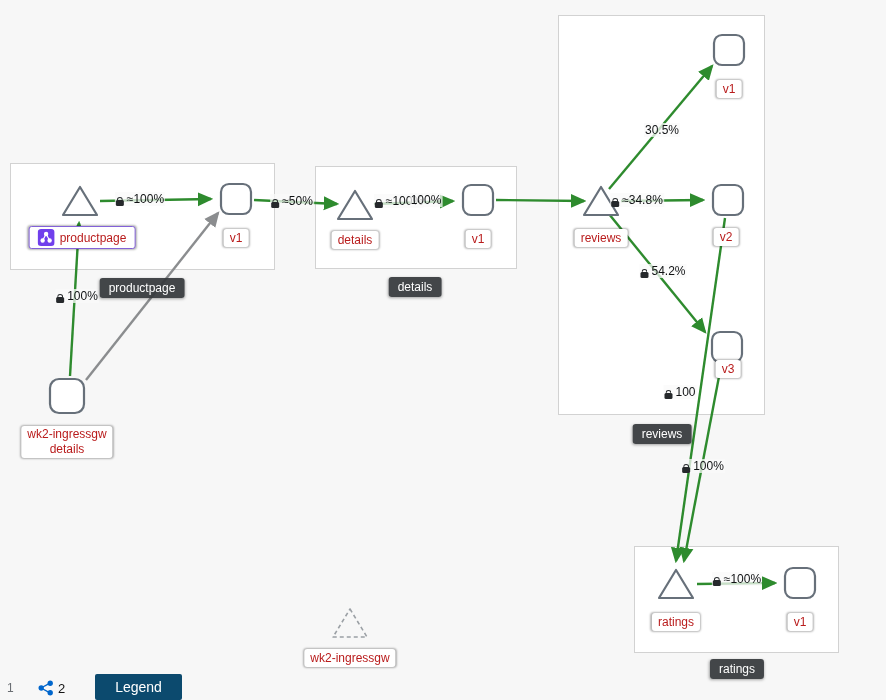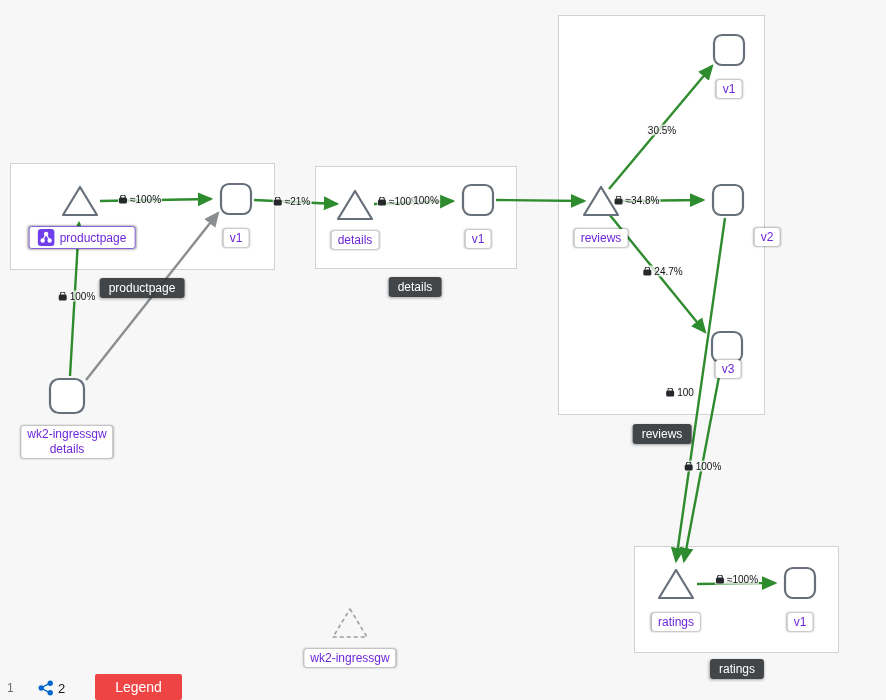--- a/index.html
+++ b/index.html
@@ -10,39 +10,39 @@
   .group{position:absolute;background:#fff;border:1px solid #d2d2d2;z-index:1}
 
   svg.edges{position:absolute;left:0;top:0;z-index:2}
   .ge{stroke:#2e8b2e;stroke-width:2.4;fill:none}
   .gr{stroke:#8b8d8f;stroke-width:2.4;fill:none}
 
   svg.node{position:absolute;z-index:3;overflow:visible}
   .node polygon,.node rect{fill:#fff;stroke:#67707a;stroke-width:2.2;stroke-linejoin:round}
   .node.dashed polygon{fill:none;stroke:#9ba0a5;stroke-width:1.6;stroke-dasharray:4 3}
 
-  .edge-label{position:absolute;z-index:4;transform:translate(-50%,-50%);display:flex;align-items:center;gap:2px;
-    font-size:10px;color:#101214;white-space:nowrap;background:rgba(250,250,250,.75);padding:0 1px}
+  .edge-label{position:absolute;z-index:4;transform:translate(-50%,-50%);display:flex;align-items:flex-end;gap:2px;
+    font-size:12px;color:#101214;white-space:nowrap;background:rgba(250,250,250,.75);padding:0 1px}
   .lock{position:relative;display:inline-block;width:8px;height:6px;background:#26292c;border-radius:1.5px;margin:3px 1px 0 0;flex:none}
   .lock::before{content:"";position:absolute;left:1.2px;top:-3.5px;width:3.6px;height:4px;border:1.3px solid #26292c;border-bottom:none;border-radius:3px 3px 0 0}
 
   .node-label{position:absolute;z-index:5;transform:translateX(-50%);background:#fff;border-radius:3px;
-    box-shadow:0 0 2px 1px rgba(0,0,0,.28);padding:1px 6px;font-size:12px;color:#6d28d9;white-space:nowrap;text-align:center;line-height:16px}
+    box-shadow:0 0 2px 1px rgba(0,0,0,.28);padding:1px 6px;font-size:12px;color:#b91c1c;white-space:nowrap;text-align:center;line-height:16px}
   .node-label.selected{display:flex;align-items:center;gap:5px;border:1.5px solid #8361d8;padding:2px 8px;z-index:6}
   .node-label.two-line div{line-height:15px}
   .cfg-icon{display:inline-flex;flex:none}
 
   .badge{position:absolute;z-index:7;transform:translate(-50%,-50%);background:rgba(53,56,59,.93);color:#fff;
     font-size:12px;padding:3px 9px;border-radius:3px;white-space:nowrap;box-shadow:0 1px 3px rgba(0,0,0,.35)}
 
   .toolbar{position:absolute;left:0;top:0;width:886px;height:700px;z-index:8;pointer-events:none}
   .toolbar *{pointer-events:auto}
   .page-num{position:absolute;left:7px;top:681px;font-size:12px;color:#6a6e73}
   .count{position:absolute;left:38px;top:680px;display:flex;align-items:center;gap:4px;font-size:13px;color:#151515}
-  .legend-btn{position:absolute;left:95px;top:674px;width:87px;height:26px;background:#ef4444;color:#fff;border:none;
+  .legend-btn{position:absolute;left:95px;top:674px;width:87px;height:26px;background:#0c4a6e;color:#fff;border:none;
     border-radius:2px;font-size:14px;font-family:inherit;cursor:pointer}
 </style>
 </head>
 <body>
 
 <div id="canvas">
 
   <div class="group" style="left:10px;top:163px;width:265px;height:107px"></div>
   <div class="group" style="left:315px;top:166px;width:202px;height:103px"></div>
   <div class="group" style="left:558px;top:15px;width:207px;height:400px"></div>
@@ -108,39 +108,39 @@
   <svg class="node" style="left:48px;top:377px" width="38" height="38">
       <rect x="2" y="2" width="34" height="34" rx="9"></rect>
     </svg>
 
   <div class="edge-label" style="left:140px;top:199px">
       <span class="lock"></span>
       <span>≈100%</span>
     </div>
   <div class="edge-label" style="left:292px;top:201px">
       <span class="lock"></span>
-      <span>≈21%</span>
+      <span>≈50%</span>
     </div>
   <div class="edge-label" style="left:399px;top:201px">
       <span class="lock"></span>
       <span>≈100%</span>
     </div>
   <div class="edge-label" style="left:426px;top:200px">
       <span>100%</span>
     </div>
   <div class="edge-label" style="left:662px;top:130px">
       <span>30.5%</span>
     </div>
   <div class="edge-label" style="left:637px;top:200px">
       <span class="lock"></span>
       <span>≈34.8%</span>
     </div>
   <div class="edge-label" style="left:663px;top:271px">
       <span class="lock"></span>
-      <span>24.7%</span>
+      <span>54.2%</span>
     </div>
   <div class="edge-label" style="left:680px;top:392px">
       <span class="lock"></span>
       <span>100</span>
     </div>
   <div class="edge-label" style="left:703px;top:466px">
       <span class="lock"></span>
       <span>100%</span>
     </div>
   <div class="edge-label" style="left:737px;top:579px">
@@ -164,21 +164,21 @@
           </g>
         </svg>
     </span>
     <span>productpage</span>
   </div>
   <div class="node-label" style="left:236px;top:229px"><span>v1</span></div>
   <div class="node-label" style="left:355px;top:231px"><span>details</span></div>
   <div class="node-label" style="left:478px;top:230px"><span>v1</span></div>
   <div class="node-label" style="left:601px;top:229px"><span>reviews</span></div>
   <div class="node-label" style="left:729px;top:80px"><span>v1</span></div>
-  <div class="node-label" style="left:767px;top:228px"><span>v2</span></div>
+  <div class="node-label" style="left:726px;top:228px"><span>v2</span></div>
   <div class="node-label" style="left:728px;top:360px"><span>v3</span></div>
   <div class="node-label" style="left:676px;top:613px"><span>ratings</span></div>
   <div class="node-label" style="left:800px;top:613px"><span>v1</span></div>
   <div class="node-label two-line" style="left:67px;top:426px">
     <div>wk2-ingressgw</div>
     <div>details</div>
   </div>
   <div class="node-label" style="left:350px;top:649px"><span>wk2-ingressgw</span></div>
 
   <div class="badge" style="left:142px;top:288px">productpage</div>

